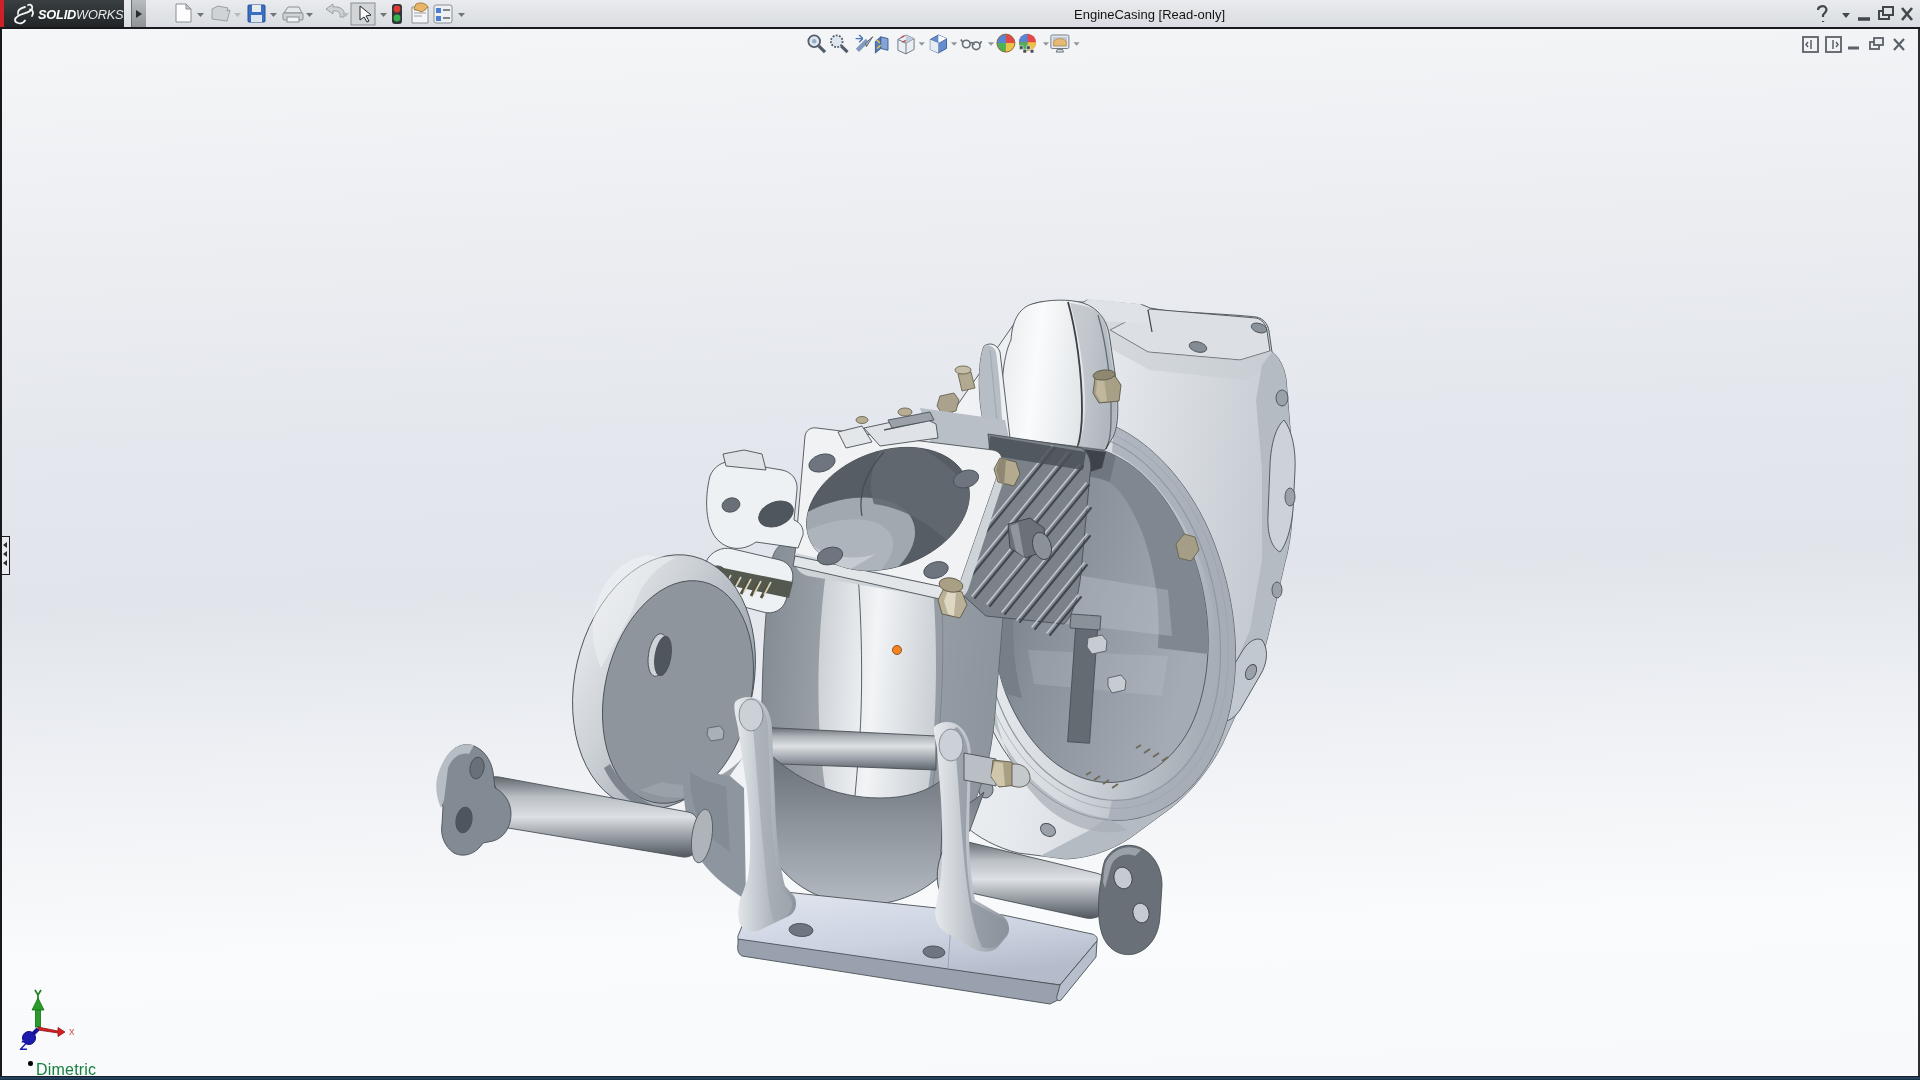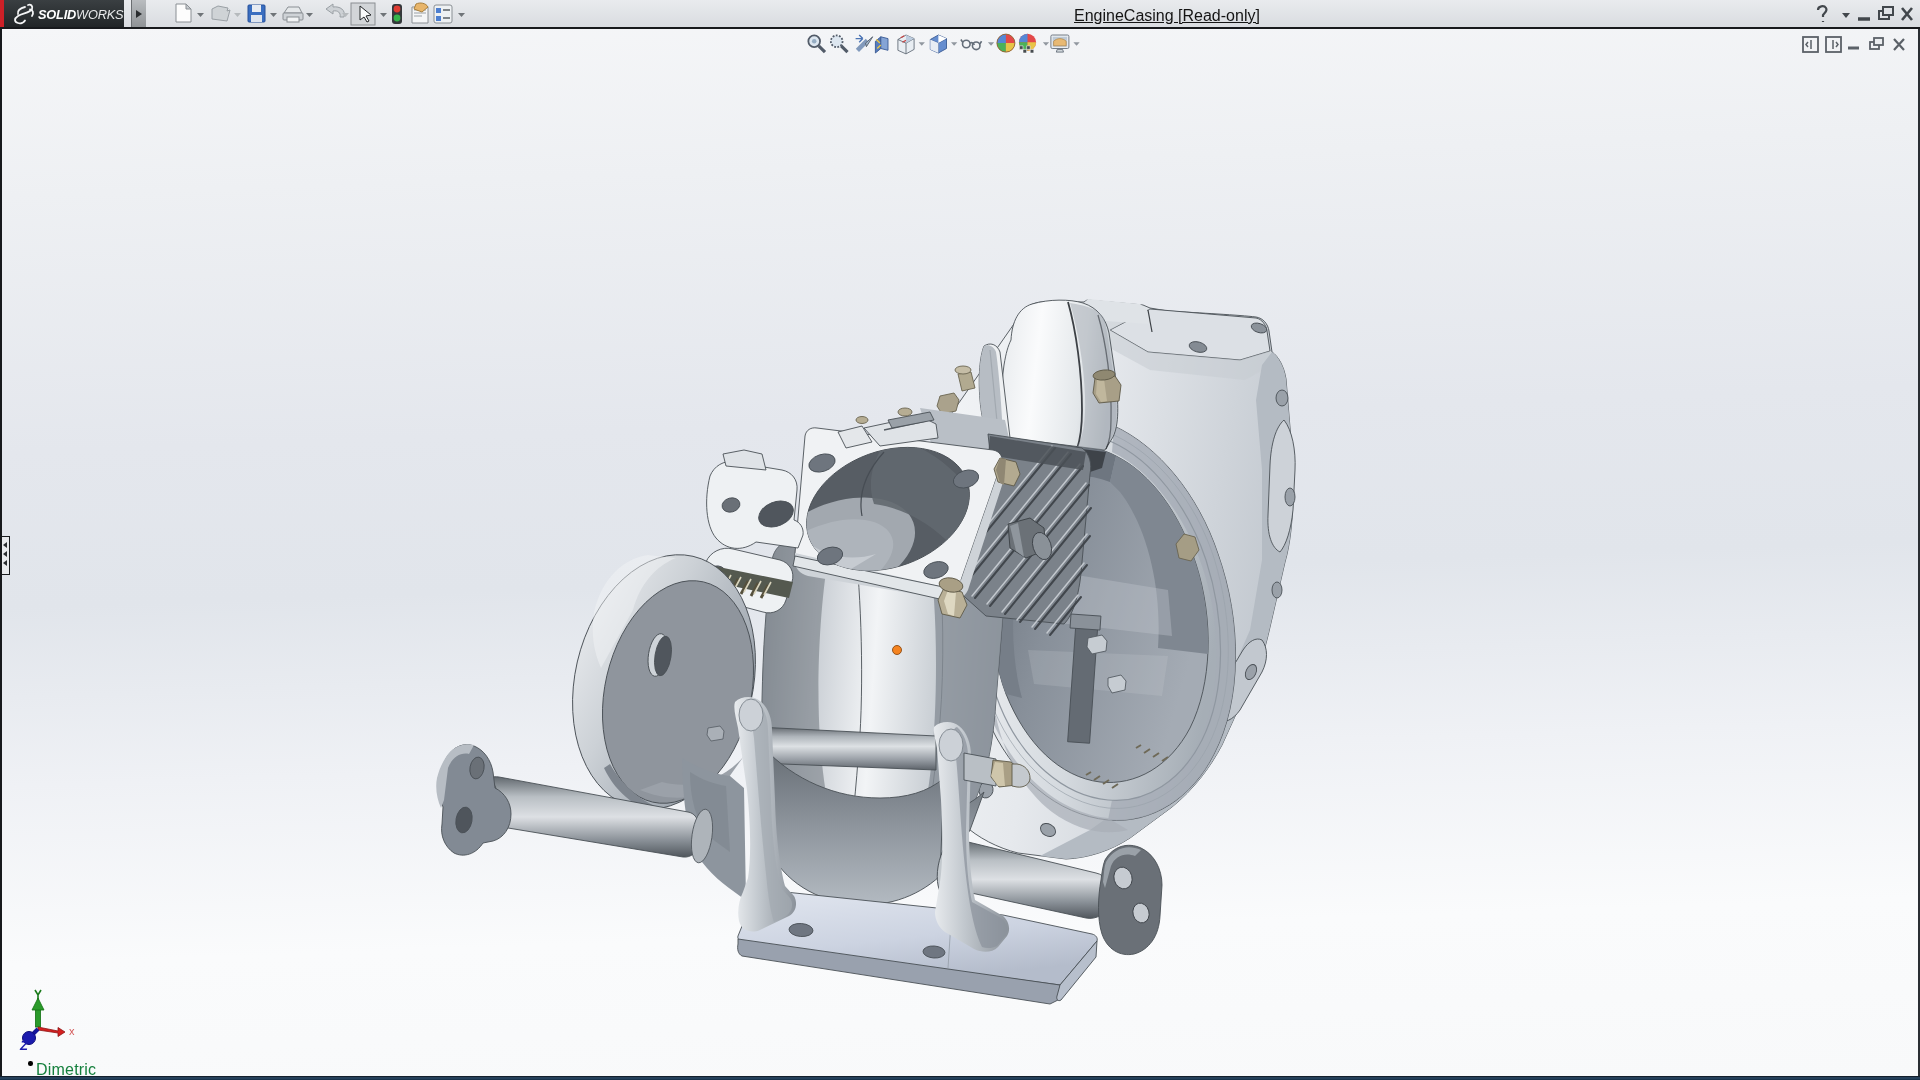--- a/index.html
+++ b/index.html
@@ -1,21 +1,21 @@
 <!DOCTYPE html>
 <html><head>
 <meta charset="utf-8">
 <style>
   html,body{margin:0;padding:0;width:1920px;height:1080px;overflow:hidden;background:#fff;font-family:"Liberation Sans",sans-serif;}
   #titlebar{position:absolute;left:0;top:0;width:1920px;height:27px;background:linear-gradient(#e9ebee,#d9dce0);border-bottom:2px solid #17191c;}
   #redstrip{position:absolute;left:0;top:0;width:4px;height:27px;background:#cd2027;}
   #swlogo{position:absolute;left:4px;top:0;width:120px;height:27px;background:linear-gradient(#3a3f42,#212527);}
   #swarrowbtn{position:absolute;left:131px;top:0;width:14px;height:27px;background:linear-gradient(#b9bcbf,#8f9396);border-left:1px solid #6a6e71;}
   #swarrowbtn:after{content:"";position:absolute;left:4px;top:10px;border-left:6px solid #2a2d2f;border-top:4px solid transparent;border-bottom:4px solid transparent;}
-  #apptitle{position:absolute;left:1074px;top:7px;font-size:16px;color:#141414;text-decoration:underline;}
+  #apptitle{position:absolute;left:1074px;top:7px;font-size:13px;color:#141414;}
   #viewport{position:absolute;left:0;top:29px;width:1920px;height:1047px;background:
      linear-gradient(178deg, #f5f6f8 0%, #eef0f3 15%, #e4e7ed 38%, #e1e5eb 52%, #eff1f5 68%, #fafbfc 84%, #f8f9fa 100%);}
   #vpborderL{position:absolute;left:0px;top:29px;width:2px;height:1047px;background:#17191c;}
   #vpborderR{position:absolute;left:1918px;top:29px;width:2px;height:1047px;background:#2a2e33;}
   #lefttab{position:absolute;left:2px;top:536px;width:7px;height:37px;background:#e9ebee;border:1.6px solid #1a1d20;border-left:none;}
   #statusbar{position:absolute;left:0;top:1076px;width:1920px;height:4px;background:linear-gradient(#0a0f16 0%,#2c4a66 45%,#132c44 100%);}
   #dimetric{position:absolute;left:36px;top:1061px;font-size:16px;color:#15803d;letter-spacing:0.2px;}
   #dimetric:before{content:"";position:absolute;left:-8px;top:0px;width:4.5px;height:4.5px;border-radius:50%;background:#000;}
 </style>
 </head>

